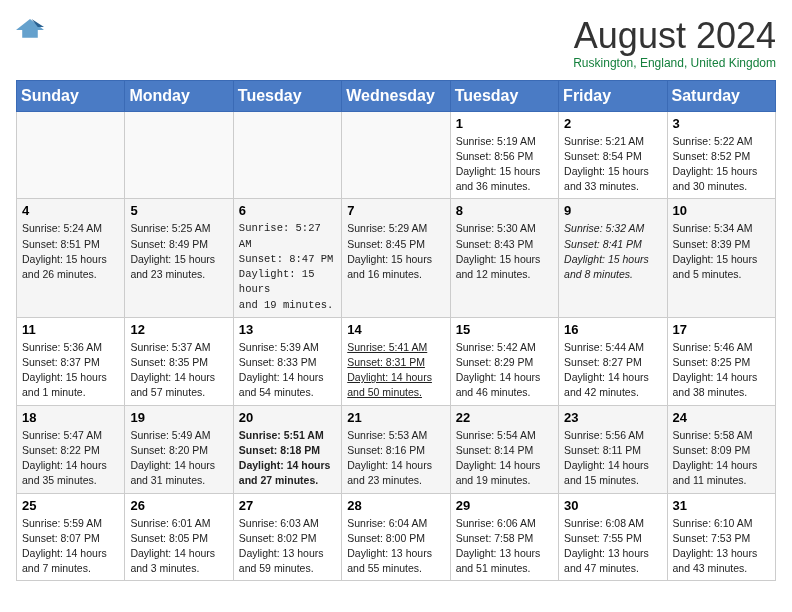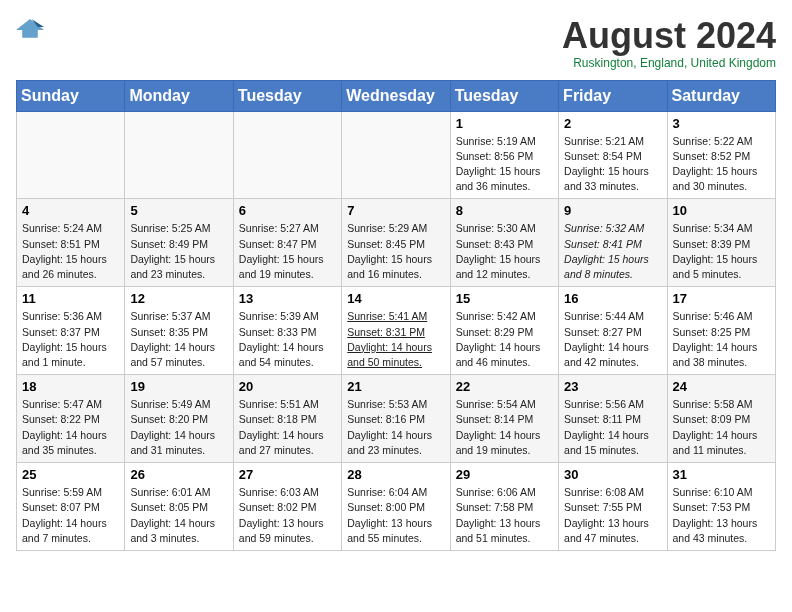--- a/index.html
+++ b/index.html
@@ -29,21 +29,21 @@
     }
     .logo-bird {
       width: 28px;
       height: 28px;
     }
     .title-area {
       text-align: right;
     }
     .month-year {
       font-size: 36px;
-      font-weight: bold;
+      font-weight: normal;
       color: #333;
       line-height: 1.1;
     }
     .location {
       font-size: 12px;
       color: #15803d;
     }
     .calendar {
       width: 100%;
       border-collapse: collapse;
@@ -152,21 +152,21 @@
         </td>
         <td>
           <span class="day-number">5</span>
           <div class="day-info" style="white-space: pre-line;">Sunrise: 5:25 AM
 Sunset: 8:49 PM
 Daylight: 15 hours
 and 23 minutes.</div>
         </td>
         <td>
           <span class="day-number">6</span>
-          <div class="day-info" style="white-space: pre-line;">Sunrise: 5:27 AM
+          <div class="day-info" style="white-space: pre-line; font-family: Liberation Mono, monospace;">Sunrise: 5:27 AM
 Sunset: 8:47 PM
 Daylight: 15 hours
 and 19 minutes.</div>
         </td>
         <td>
           <span class="day-number">7</span>
           <div class="day-info" style="white-space: pre-line;">Sunrise: 5:29 AM
 Sunset: 8:45 PM
 Daylight: 15 hours
 and 16 minutes.</div>
@@ -254,21 +254,21 @@
         </td>
         <td>
           <span class="day-number">19</span>
           <div class="day-info" style="white-space: pre-line;">Sunrise: 5:49 AM
 Sunset: 8:20 PM
 Daylight: 14 hours
 and 31 minutes.</div>
         </td>
         <td>
           <span class="day-number">20</span>
-          <div class="day-info" style="white-space: pre-line;">Sunrise: 5:51 AM
+          <div class="day-info" style="white-space: pre-line; font-weight: bold;">Sunrise: 5:51 AM
 Sunset: 8:18 PM
 Daylight: 14 hours
 and 27 minutes.</div>
         </td>
         <td>
           <span class="day-number">21</span>
           <div class="day-info" style="white-space: pre-line;">Sunrise: 5:53 AM
 Sunset: 8:16 PM
 Daylight: 14 hours
 and 23 minutes.</div>

